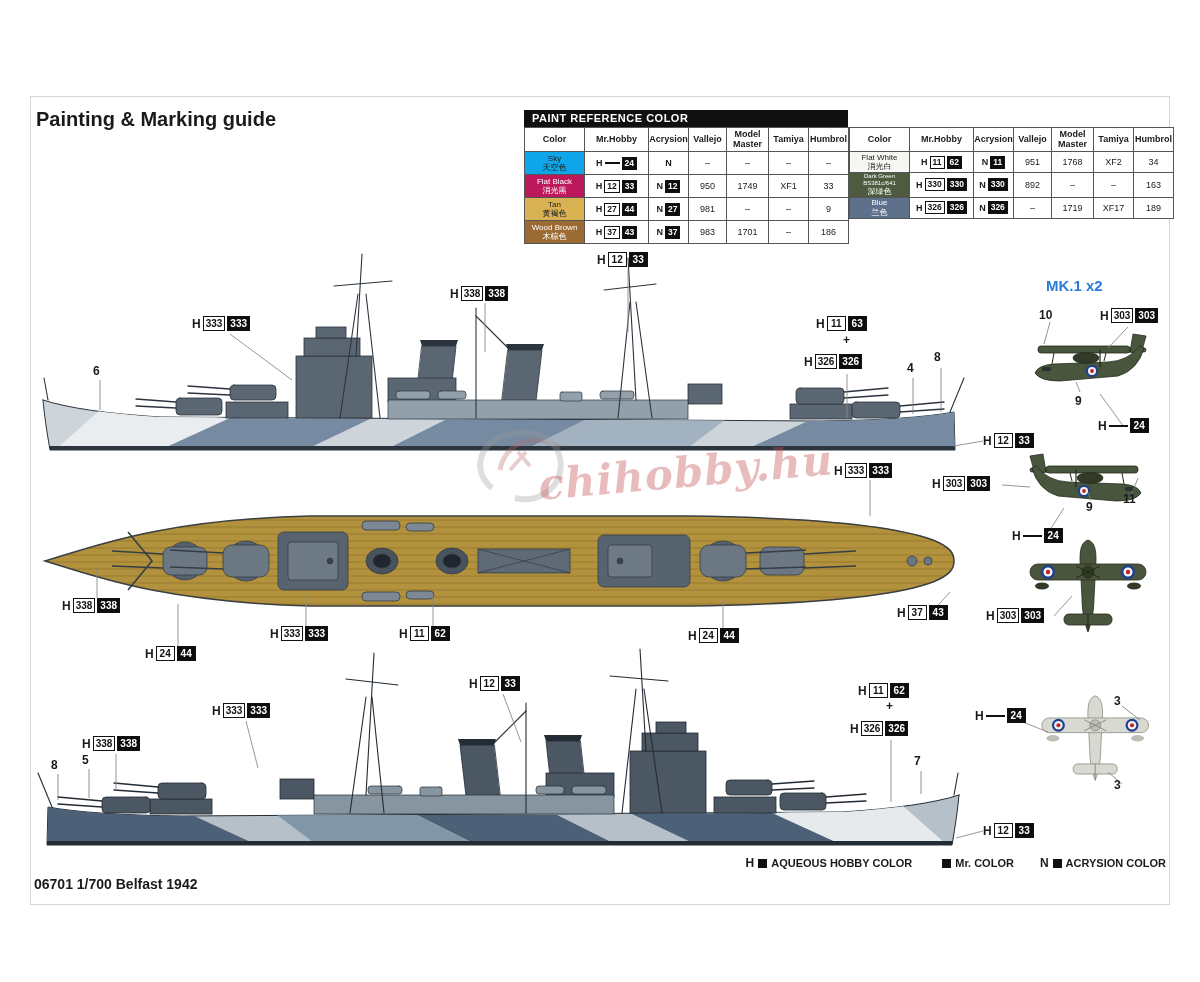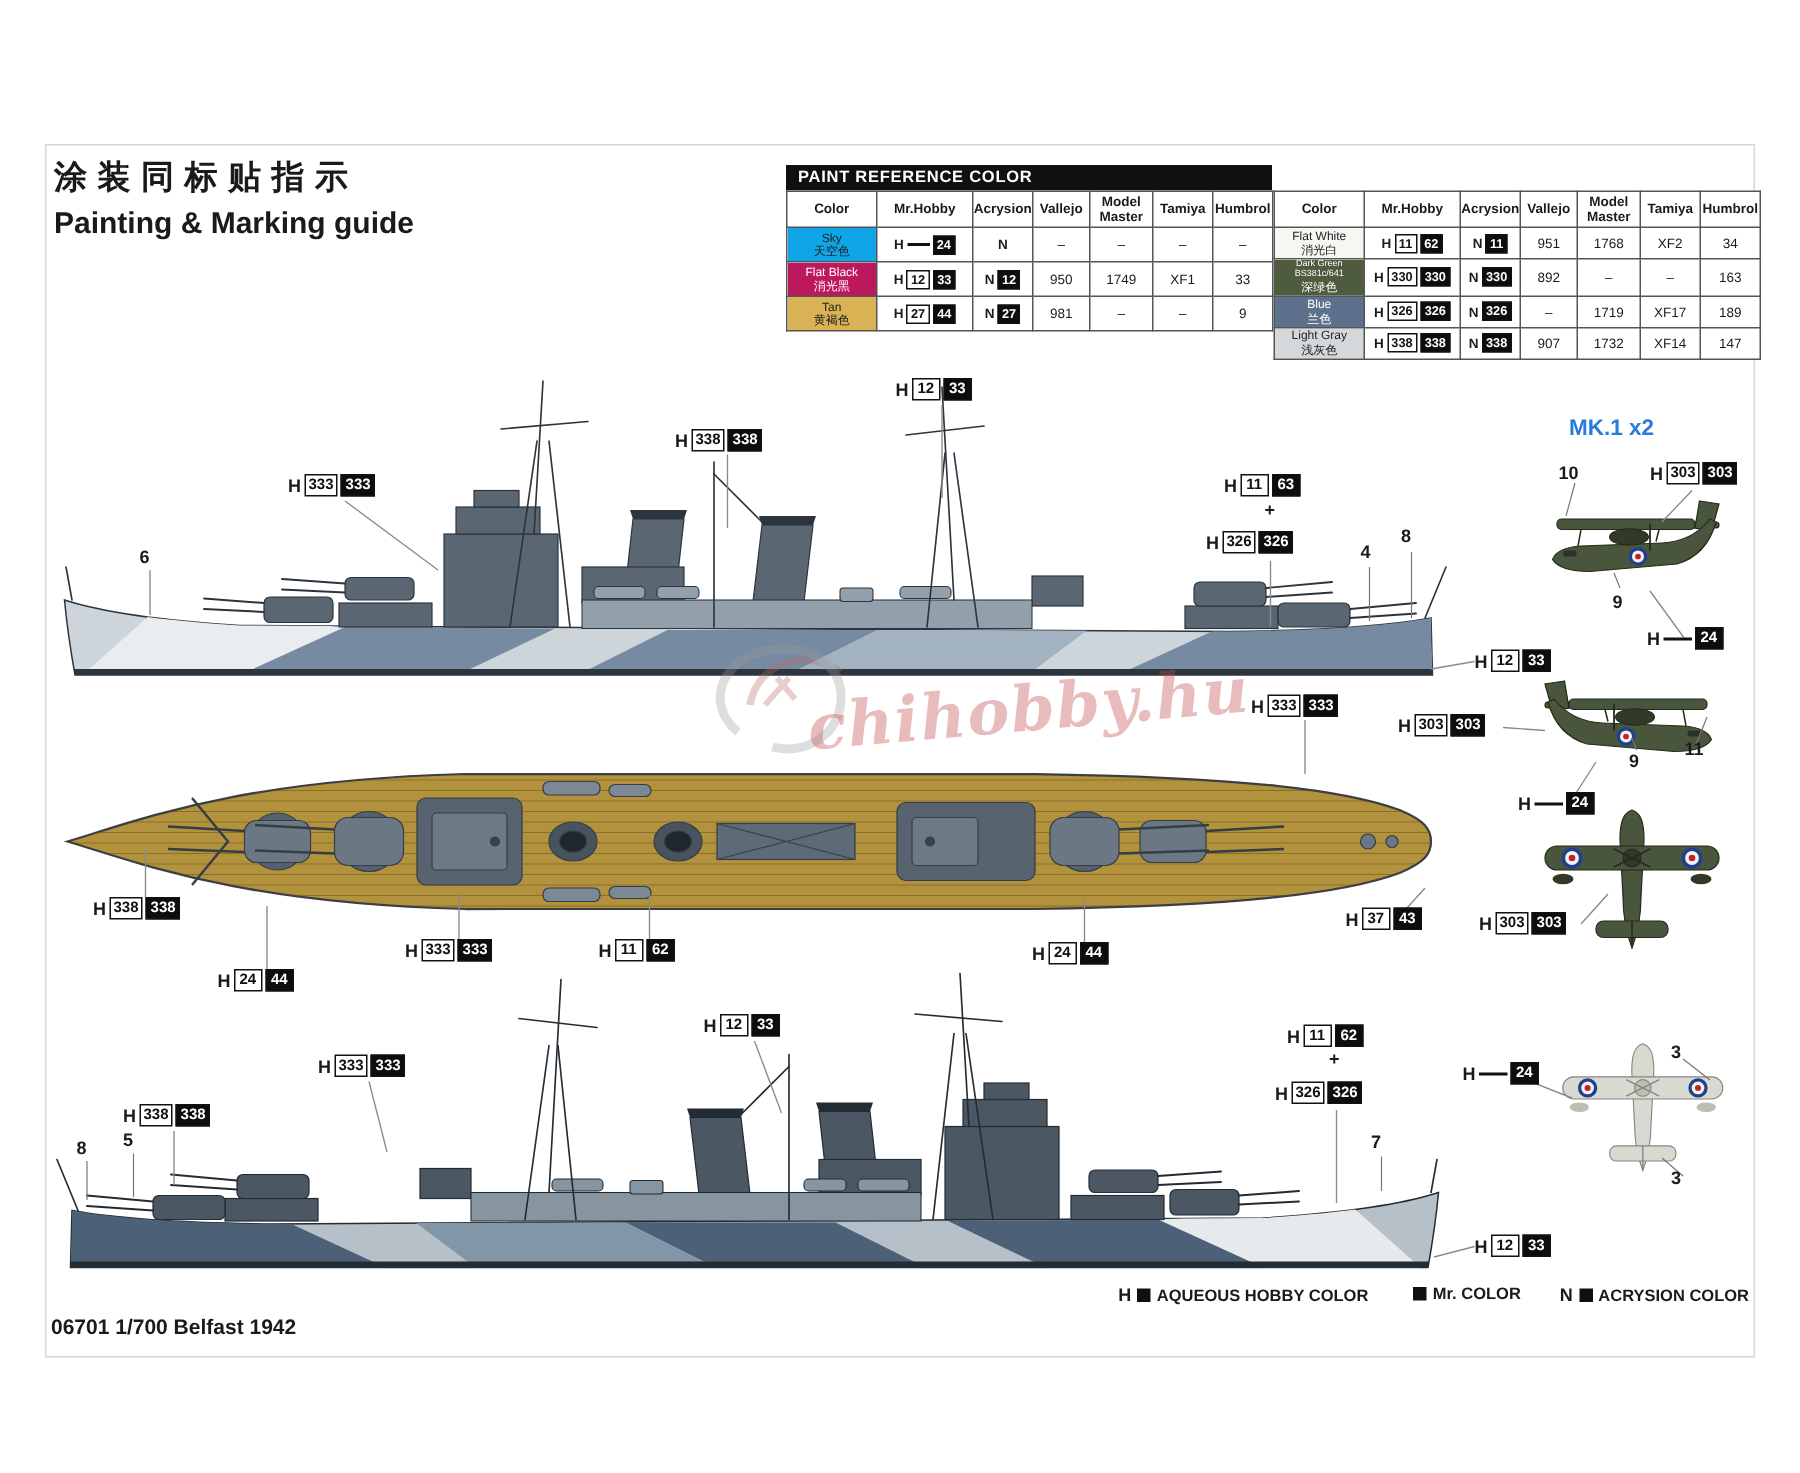--- a/index.html
+++ b/index.html
@@ -47,21 +47,20 @@
 .pl-green{--pl:#49553c;--pld:#313a27;--pll:#232b1a}
 .pl-gray{--pl:#d8dad2;--pld:#bcbfb4;--pll:#83877c}
 </style>
 </head>
 <body>
 
 <div id="stage">
   <div class="frame"></div>
 
   <div class="titles">
-    <div class="title-cn">涂装同标贴指示</div>
     <div class="title-en">Painting &amp; Marking guide</div>
   </div>
 
   <div id="paint-table">
     <div class="pt-col">
       <div class="pt-title">PAINT  REFERENCE COLOR</div>
       <table class="pt left">
         <colgroup>
             <col style="width:60px">
             <col style="width:64px">
@@ -131,20 +130,39 @@
                   <span class="bb">44</span>
                 </span></td>
               <td><span class="hwrap">
                   <b class="hl">N</b>
                   <span class="bb">27</span>
                 </span></td>
               <td>981</td>
               <td>–</td>
               <td>–</td>
               <td>9</td>
+            </tr>
+            <tr>
+              <td class="swatch" style="background: rgb(156, 107, 51); color: rgb(255, 255, 255);">
+                <div class="sw-name">Wood Brown</div>
+                <div class="sw-cn">木棕色</div>
+              </td>
+              <td><span class="hwrap">
+                  <b class="hl">H</b>
+                  <span class="wb">37</span>
+                  <span class="bb">43</span>
+                </span></td>
+              <td><span class="hwrap">
+                  <b class="hl">N</b>
+                  <span class="bb">37</span>
+                </span></td>
+              <td>983</td>
+              <td>1701</td>
+              <td>–</td>
+              <td>186</td>
             </tr>
           </tbody>
       </table>
     </div>
     <div class="pt-col">
       <div class="pt-spacer"></div>
       <table class="pt right">
         <colgroup>
             <col style="width:60px">
             <col style="width:64px">
@@ -215,39 +233,20 @@
                   <span class="bb">326</span>
                 </span></td>
               <td><span class="hwrap">
                   <b class="hl">N</b>
                   <span class="bb">326</span>
                 </span></td>
               <td>–</td>
               <td>1719</td>
               <td>XF17</td>
               <td>189</td>
-            </tr>
-            <tr>
-              <td class="swatch" style="background: rgb(212, 216, 218); color: rgb(34, 34, 34);">
-                <div class="sw-name">Light Gray</div>
-                <div class="sw-cn">浅灰色</div>
-              </td>
-              <td><span class="hwrap">
-                  <b class="hl">H</b>
-                  <span class="wb">338</span>
-                  <span class="bb">338</span>
-                </span></td>
-              <td><span class="hwrap">
-                  <b class="hl">N</b>
-                  <span class="bb">338</span>
-                </span></td>
-              <td>907</td>
-              <td>1732</td>
-              <td>XF14</td>
-              <td>147</td>
             </tr>
           </tbody>
       </table>
     </div>
   </div>
 
   <svg id="art" width="1200" height="982" viewBox="0 0 1200 982">
     <defs>
       <path id="hullshape" d="M3,150 Q40,162 120,167 L780,171 Q870,170 914,162 L915,200 L10,200 Q5,172 3,150 Z"></path>
       <clipPath id="hullclip">

